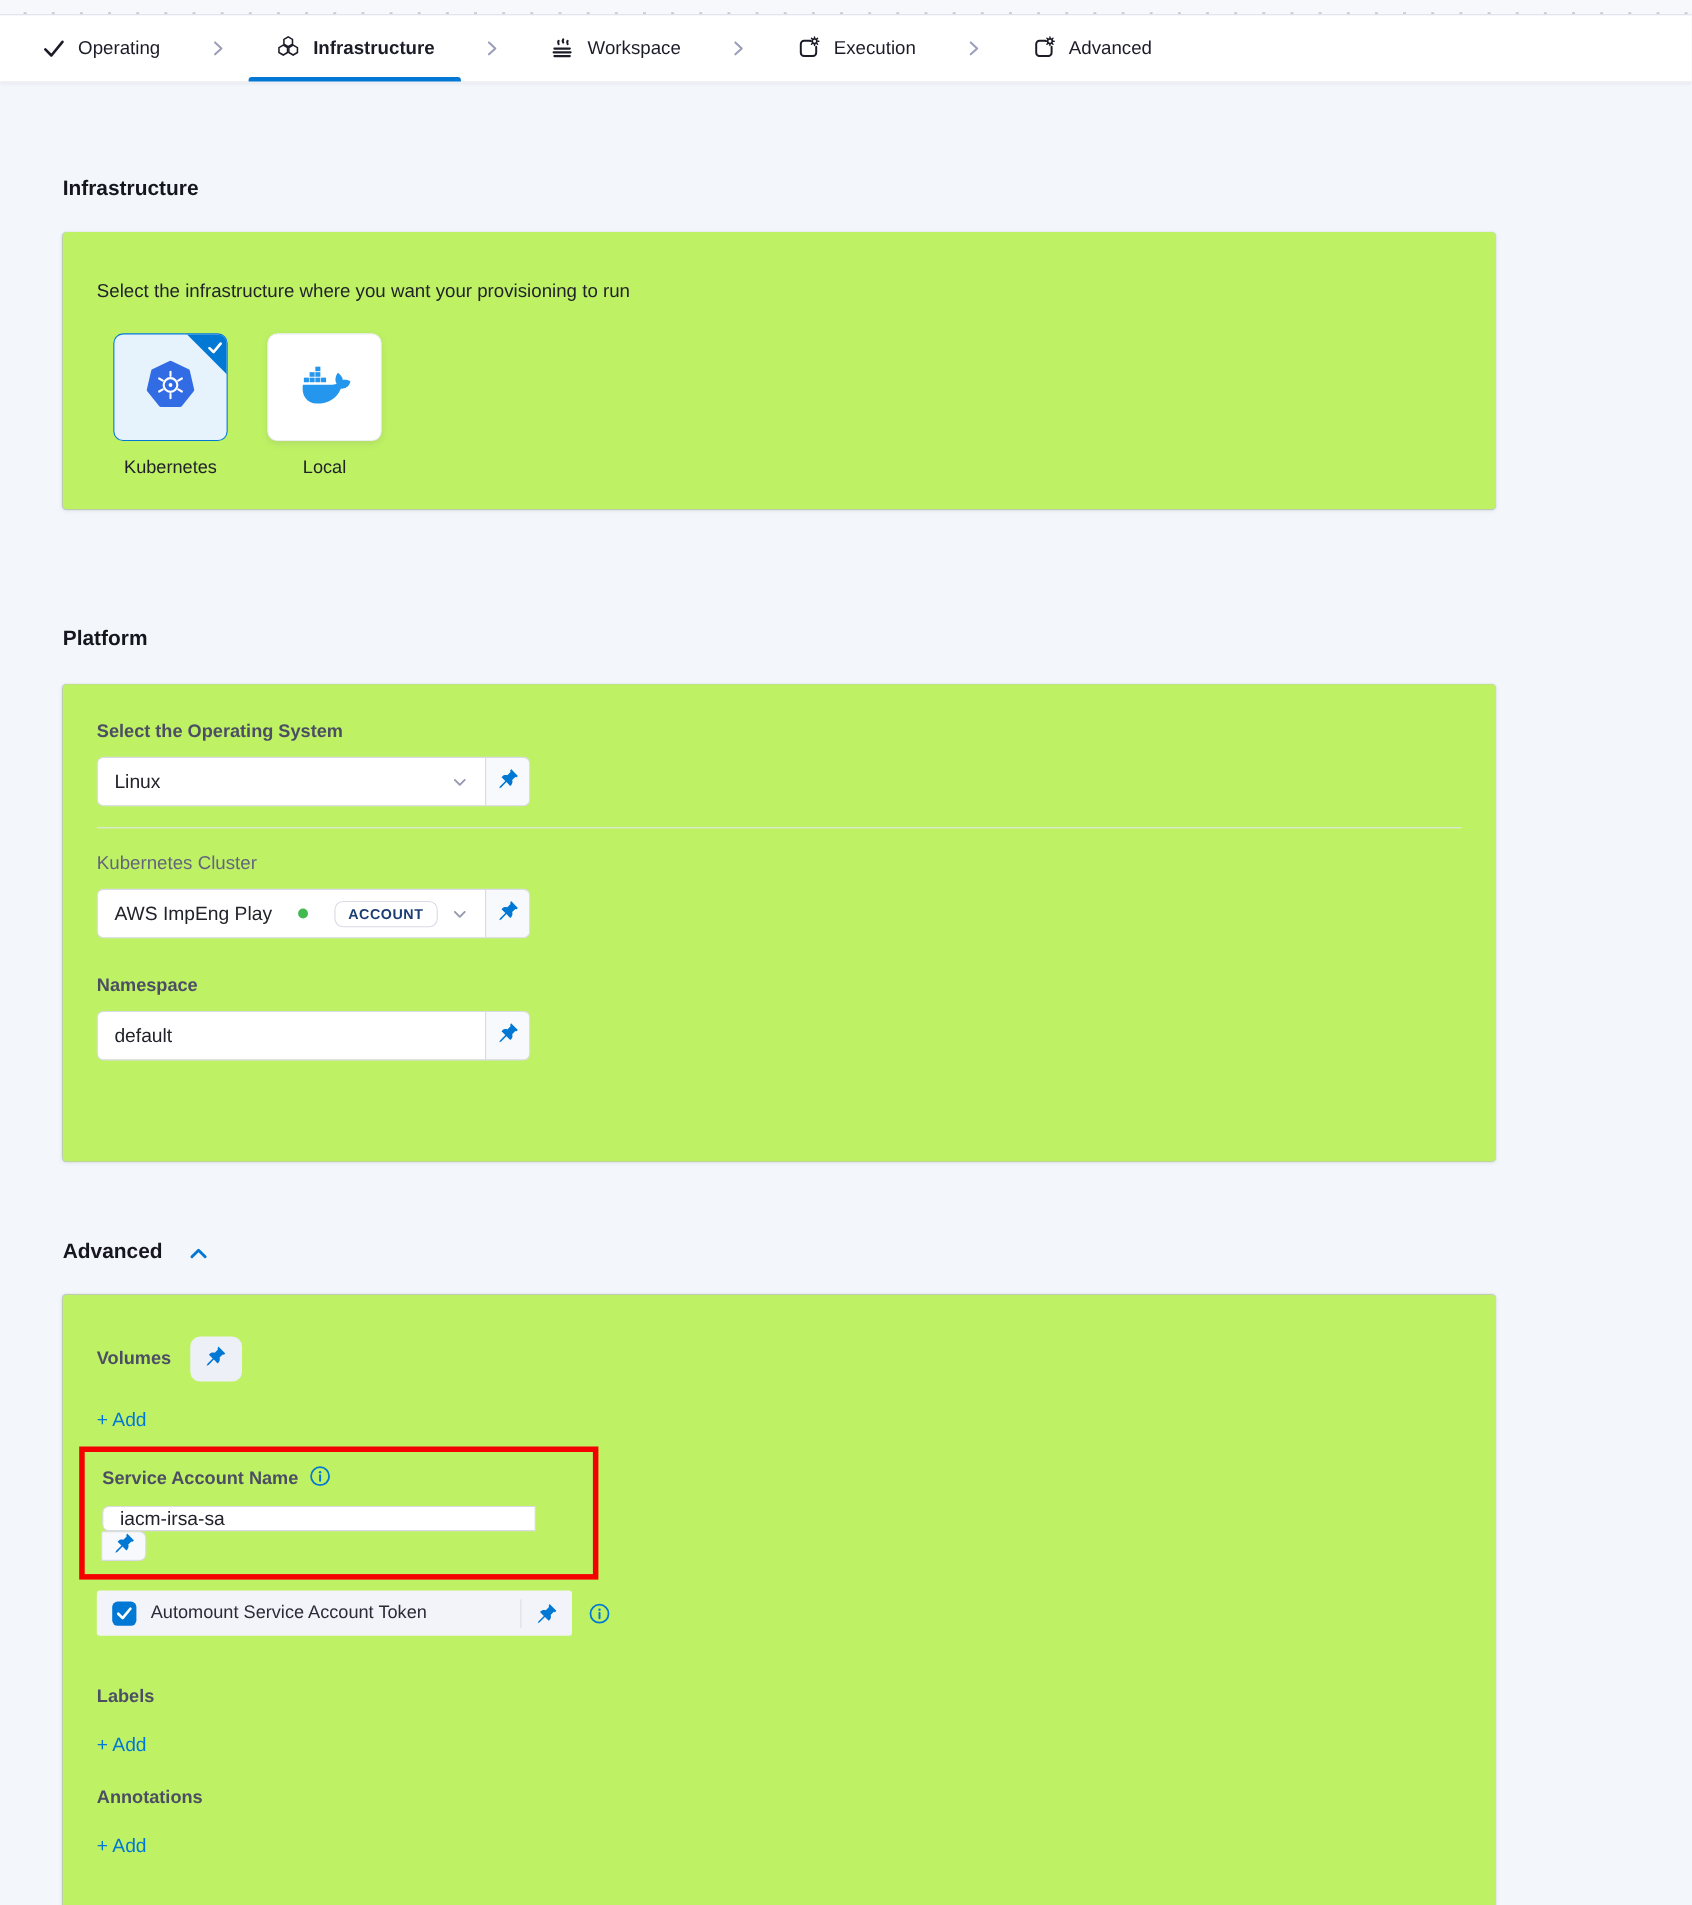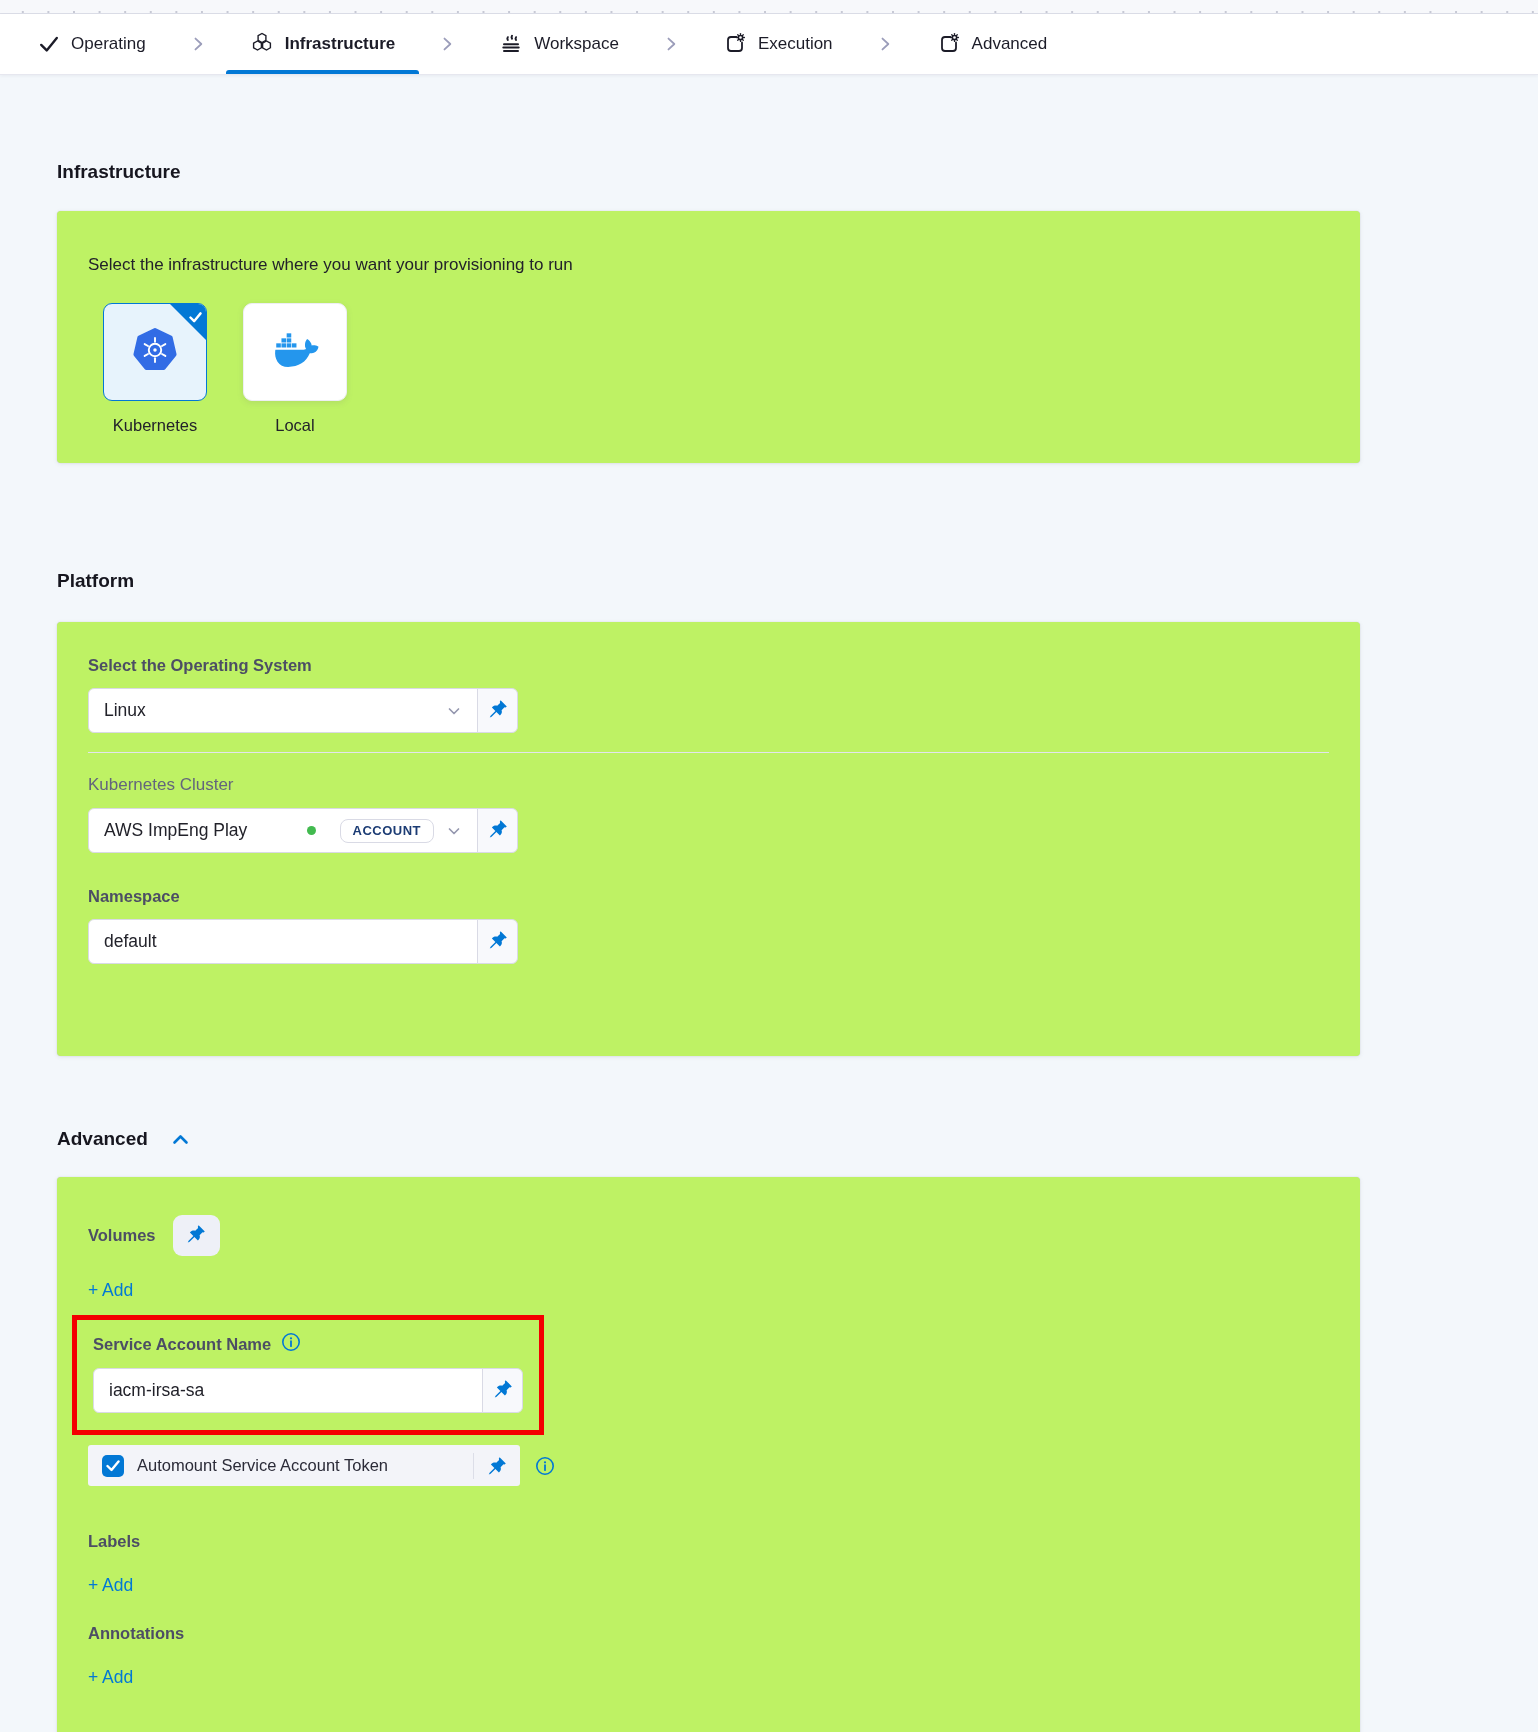--- a/index.html
+++ b/index.html
@@ -67,21 +67,21 @@
   .tile.selected { background:#e7f3fc; border:1px solid #0278d5; box-shadow:none; overflow:hidden; }
   .corner { position:absolute; top:-1px; right:-1px; width:0; height:0;
     border-top:38px solid #0278d5; border-left:38px solid transparent; }
   .corner-check { position:absolute; top:5px; right:4px; }
   .tile-label { margin-top:15px; font-size:16.5px; color:#22222a; }
   
   #platform-heading { margin-top:107px; }
   .card2 { margin-top:30px; padding:34px 31px 92px; }
   .field-label { font-size:16.5px; font-weight:700; color:#4c4e64; }
   .field-label.muted { font-size:17px; font-weight:400; color:#63657c; }
-  .input-group { display:flex; margin-top:13px; width:430px; height:45px; }
+  .input-group { display:flex; margin-top:13px; width:394px; height:45px; }
   .select, input.text-input {
     flex:1; min-width:0;
     border:1px solid #d9dae5; border-radius:6px 0 0 6px;
     background:#fff; padding:0 15px;
     display:flex; align-items:center;
     font-size:17.5px; color:#22222a;
     font-family:"Liberation Sans", sans-serif;
     cursor:pointer;
   }
   input.text-input { outline:none; }
@@ -112,21 +112,21 @@
     width:47px; height:41px; background:#eef0f7; border-radius:9px;
     display:flex; align-items:center; justify-content:center; cursor:pointer;
   }
   .add-link { display:inline-block; margin-top:24px; color:#0278d5; font-size:17.5px; font-weight:500; cursor:pointer; }
   .highlight-box {
     margin:14px 0 0 -16px;
     border:5px solid #f40000;
     width:472px; padding:12px 16px 17px;
   }
   .sa-label-row { display:flex; align-items:center; gap:10px; }
-  .highlight-box .input-group { margin-top:12px; }
+  .highlight-box .input-group { margin-top:12px;flex-direction:column; }
   .checkbox-strip-row { display:flex; align-items:center; margin-top:10px; }
   .checkbox-row {
     width:432px; height:41px; background:#f3f4f9; border-radius:3px;
     display:flex; align-items:center; padding:0 13px 0 14px;
   }
   .checkbox {
     width:22px; height:22px; border-radius:5px; background:#0278d5;
     display:flex; align-items:center; justify-content:center; flex:none; cursor:pointer;
   }
   .checkbox-label { margin-left:13px; font-size:16.5px; color:#2b2b38; }

